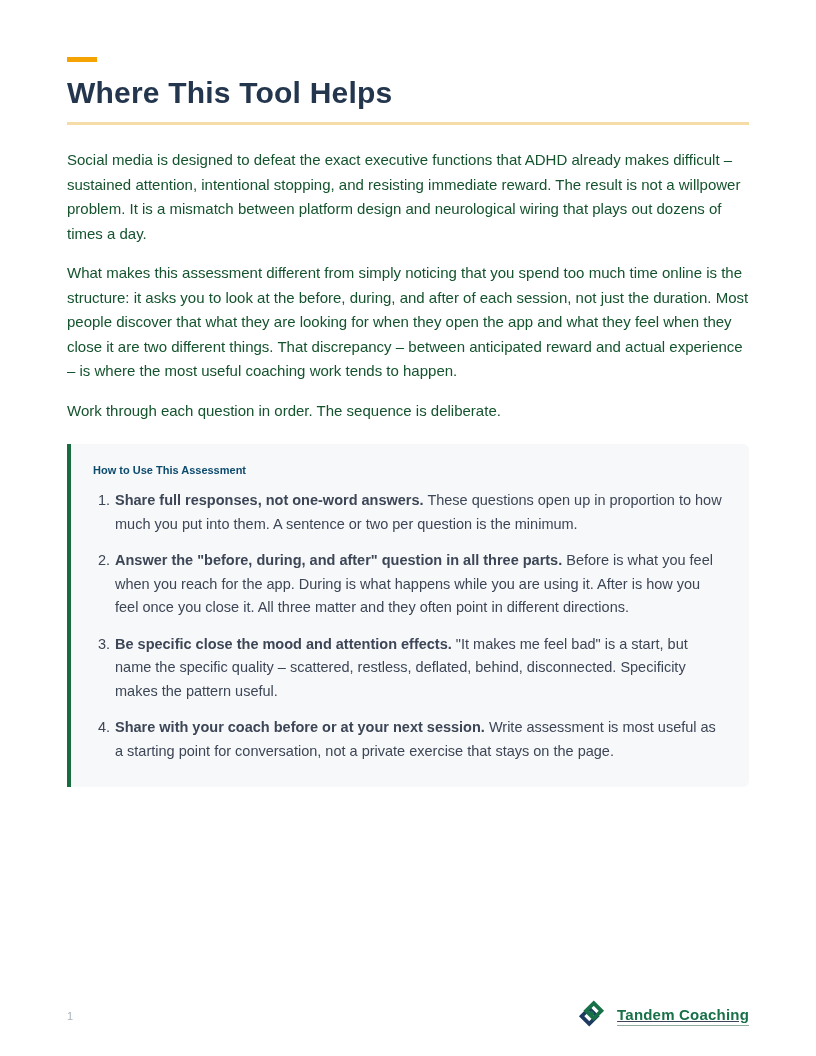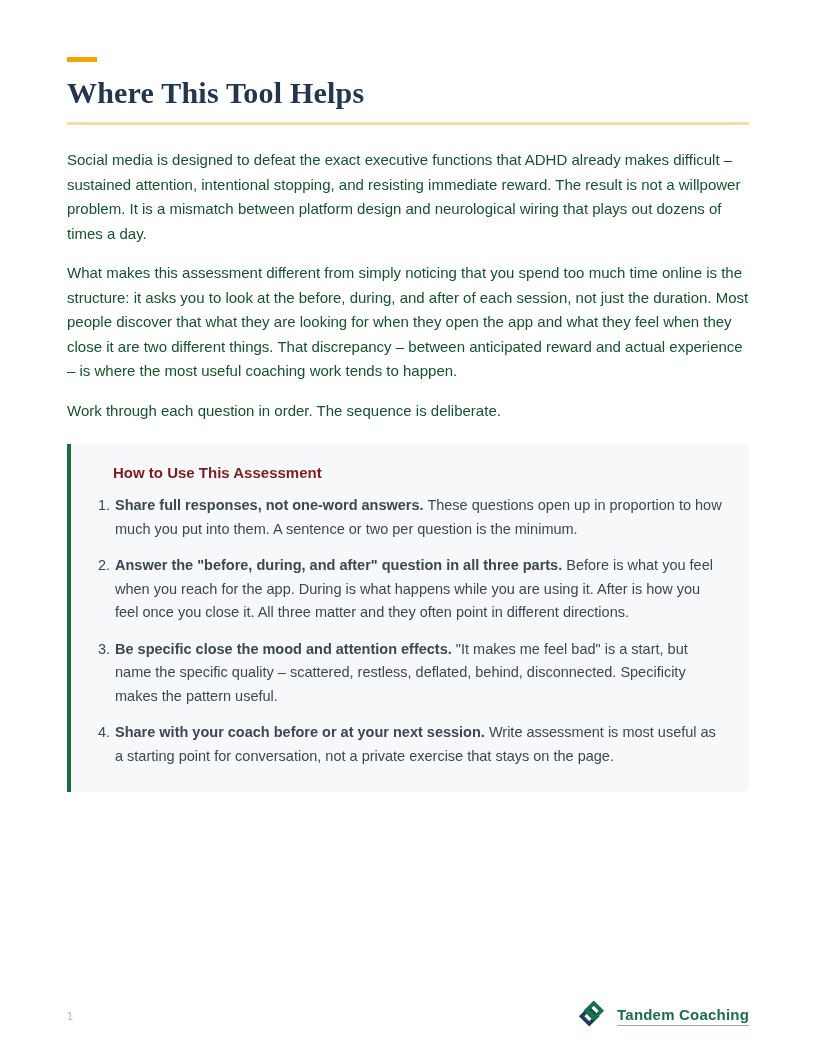--- a/index.html
+++ b/index.html
@@ -17,21 +17,21 @@
     inset: 0;
     padding: 57px 67px 0 67px;
   }
   .accent-bar {
     width: 30px;
     height: 5px;
     background: #F5A302;
   }
   h1.title {
     margin-top: 14px;
-    font-family: Liberation Serif, serif;
+    font-family: Liberation Sans, sans-serif;
     font-weight: bold;
     font-size: 30px;
     line-height: 1.1;
     color: #24364E;
     letter-spacing: 0.2px;
   }
   .title-rule {
     margin-top: 13px;
     height: 3px;
     background: #F6DCA6;
@@ -45,24 +45,23 @@
   }
   .intro p:first-child { margin-top: 23px; }
   .callout {
     margin-top: 21px;
     background: #F7F8F9;
     border-left: 4px solid #186C40;
     border-radius: 0 6px 6px 0;
     padding: 20px 26px 24px 22px;
   }
   .callout-heading {
-    font-size: 15px;
+    font-size: 11px;
     font-weight: bold;
-    color: #7f1d1d;
-    margin-left: 20px;
+    color: #0c4a6e;
   }
   .callout-list { margin-top: 2px; }
   .callout-item {
     display: flex;
     margin-top: 13px;
     font-size: 14.5px;
     line-height: 23.5px;
     color: #3D4656;
   }
   .item-number {
@@ -82,20 +81,21 @@
     justify-content: space-between;
   }
   .page-number {
     font-size: 11px;
     color: #A9B2BA;
   }
   .brand {
     display: flex;
     align-items: center;
     gap: 12px;
+    text-decoration: underline;
   }
   .brand-name {
     font-size: 15px;
     font-weight: bold;
     color: #187048;
     border-bottom: 1px solid #8FAC9C;
     padding-bottom: 2px;
     letter-spacing: 0.2px;
   }
 </style>

